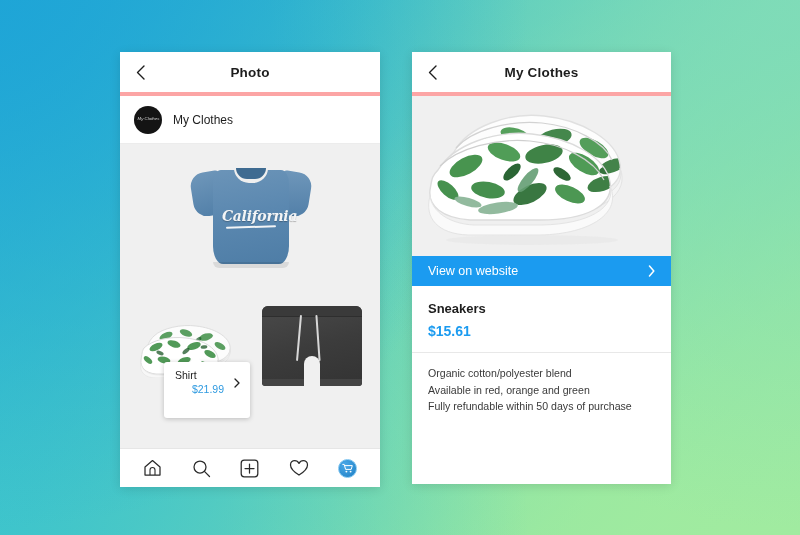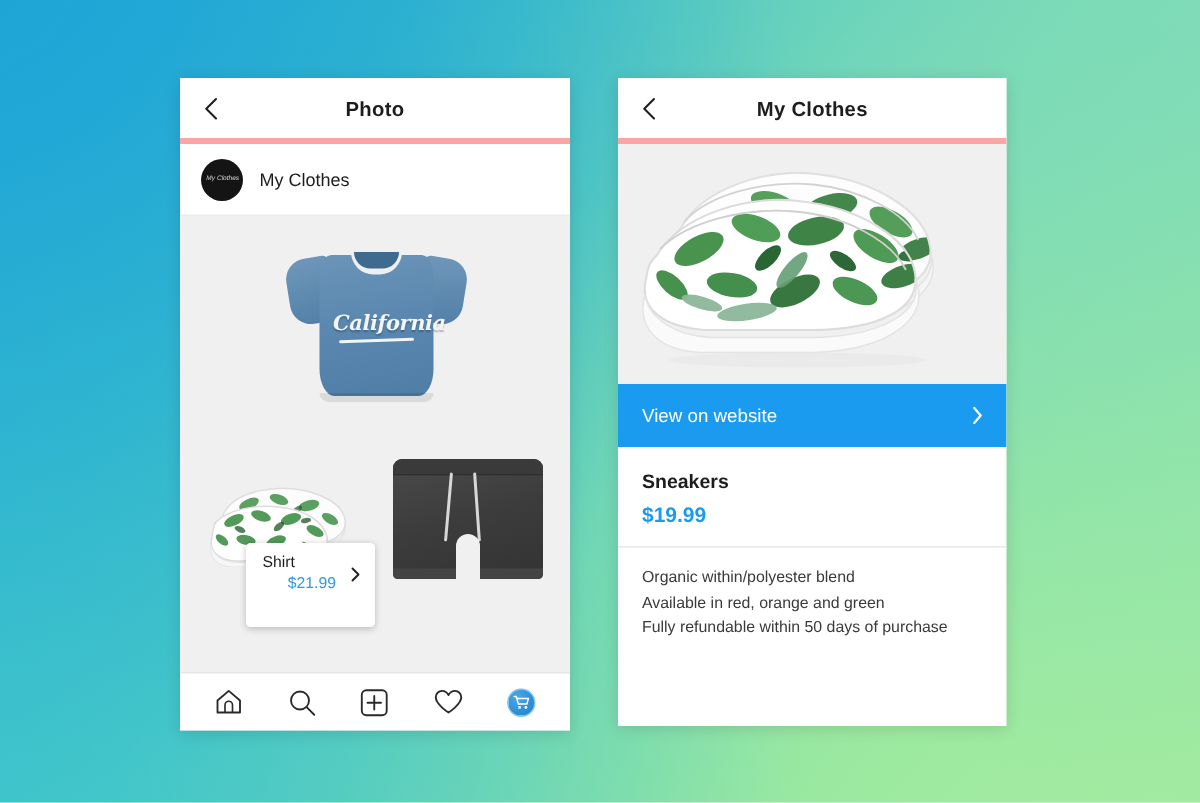--- a/index.html
+++ b/index.html
@@ -205,21 +205,21 @@
   }
 
   
   .hero {
     position: relative;
     height: 160px;
     background: #f0f0f0;
     overflow: hidden;
   }
   .cta {
-    height: 42px;
+    height: 30px;
     background: #1b9bf0;
     display: flex; align-items: center;
     padding: 0 16px;
     cursor: pointer;
   }
   .cta-label { flex: 1; color: #fff; font-size: 12.5px; }
   .cta-arrow { color: #fff; display: flex; align-items: center; }
   .detail {
     padding: 14px 28px 10px 16px;
     border-bottom: 1px solid #e8e8e8;
@@ -467,22 +467,22 @@
     <div class="cta-label">View on website</div>
     <div class="cta-arrow">
       <svg width="7" height="12" viewBox="0 0 7 12">
           <polyline points="1.5,1 5.8,6 1.5,11" fill="none" stroke="#fff" stroke-width="1.5" stroke-linecap="round" stroke-linejoin="round"></polyline>
         </svg>
     </div>
   </div>
 
   <div class="detail">
     <div class="detail-title">Sneakers</div>
-    <div class="detail-price">$19.99</div>
+    <div class="detail-price">$15.61</div>
   </div>
 
   <div class="desc">
-    <div class="desc-line">Organic within/polyester blend</div>
+    <div class="desc-line">Organic cotton/polyester blend</div>
     <div class="desc-line">Available in red, orange and green</div>
     <div class="desc-line">Fully refundable within 50 days of purchase</div>
   </div>
 
 </div>
 
 </body></html>

